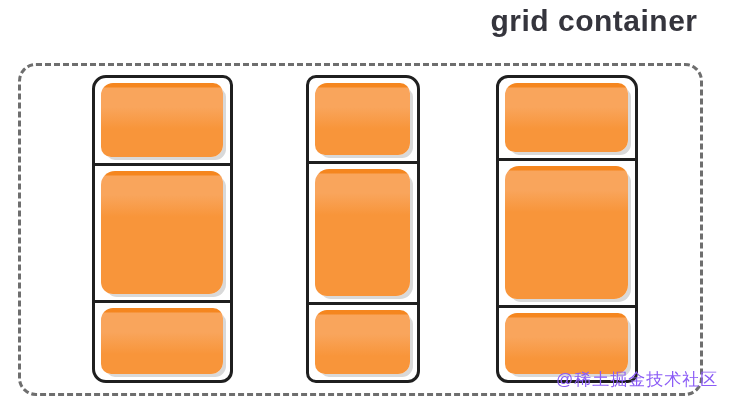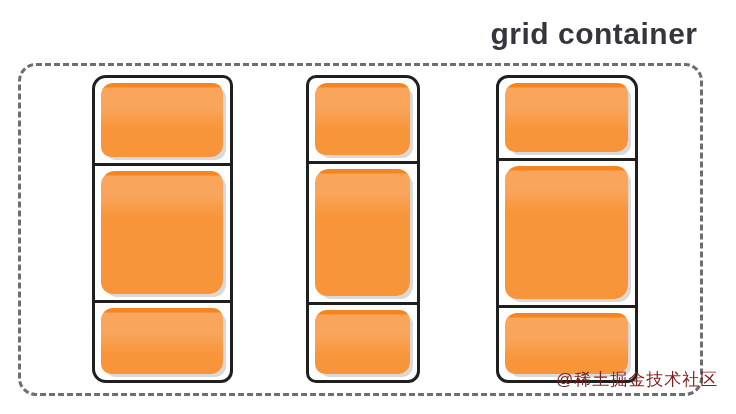--- a/index.html
+++ b/index.html
@@ -6,21 +6,21 @@
   .stage {
     position: relative;
     width: 736px;
     height: 414px;
     background: #ffffff;
     overflow: hidden;
     font-family: "Liberation Sans", sans-serif;
   }
   .title {
     position: absolute;
-    top: 17px;
+    top: 4px;
     left: 484px;
     width: 220px;
     text-align: center;
     font-size: 30px;
     font-weight: 600;
     letter-spacing: 0.5px;
     color: #35353d;
   }
   .grid-outline {
     position: absolute;
@@ -63,21 +63,21 @@
       #f9a55c 5px, #f9a55c 24px,
       #f8953a 46px, #f8953a 100%);
     box-shadow: 4px 4px 0 -1px #d9d9d9;
   }
   .grid-cell:nth-child(2) .grid-item { border-radius: 14px 12px 14px 12px; }
   .watermark {
     position: absolute;
     left: 556px;
     top: 368px;
     font-size: 17px;
-    color: #7f1d1d;
+    color: #8b5cf6;
     letter-spacing: 1px;
     white-space: nowrap;
   }
 </style>
 </head>
 <body>
 
 <div class="stage">
 
   <div class="title">grid container</div>

